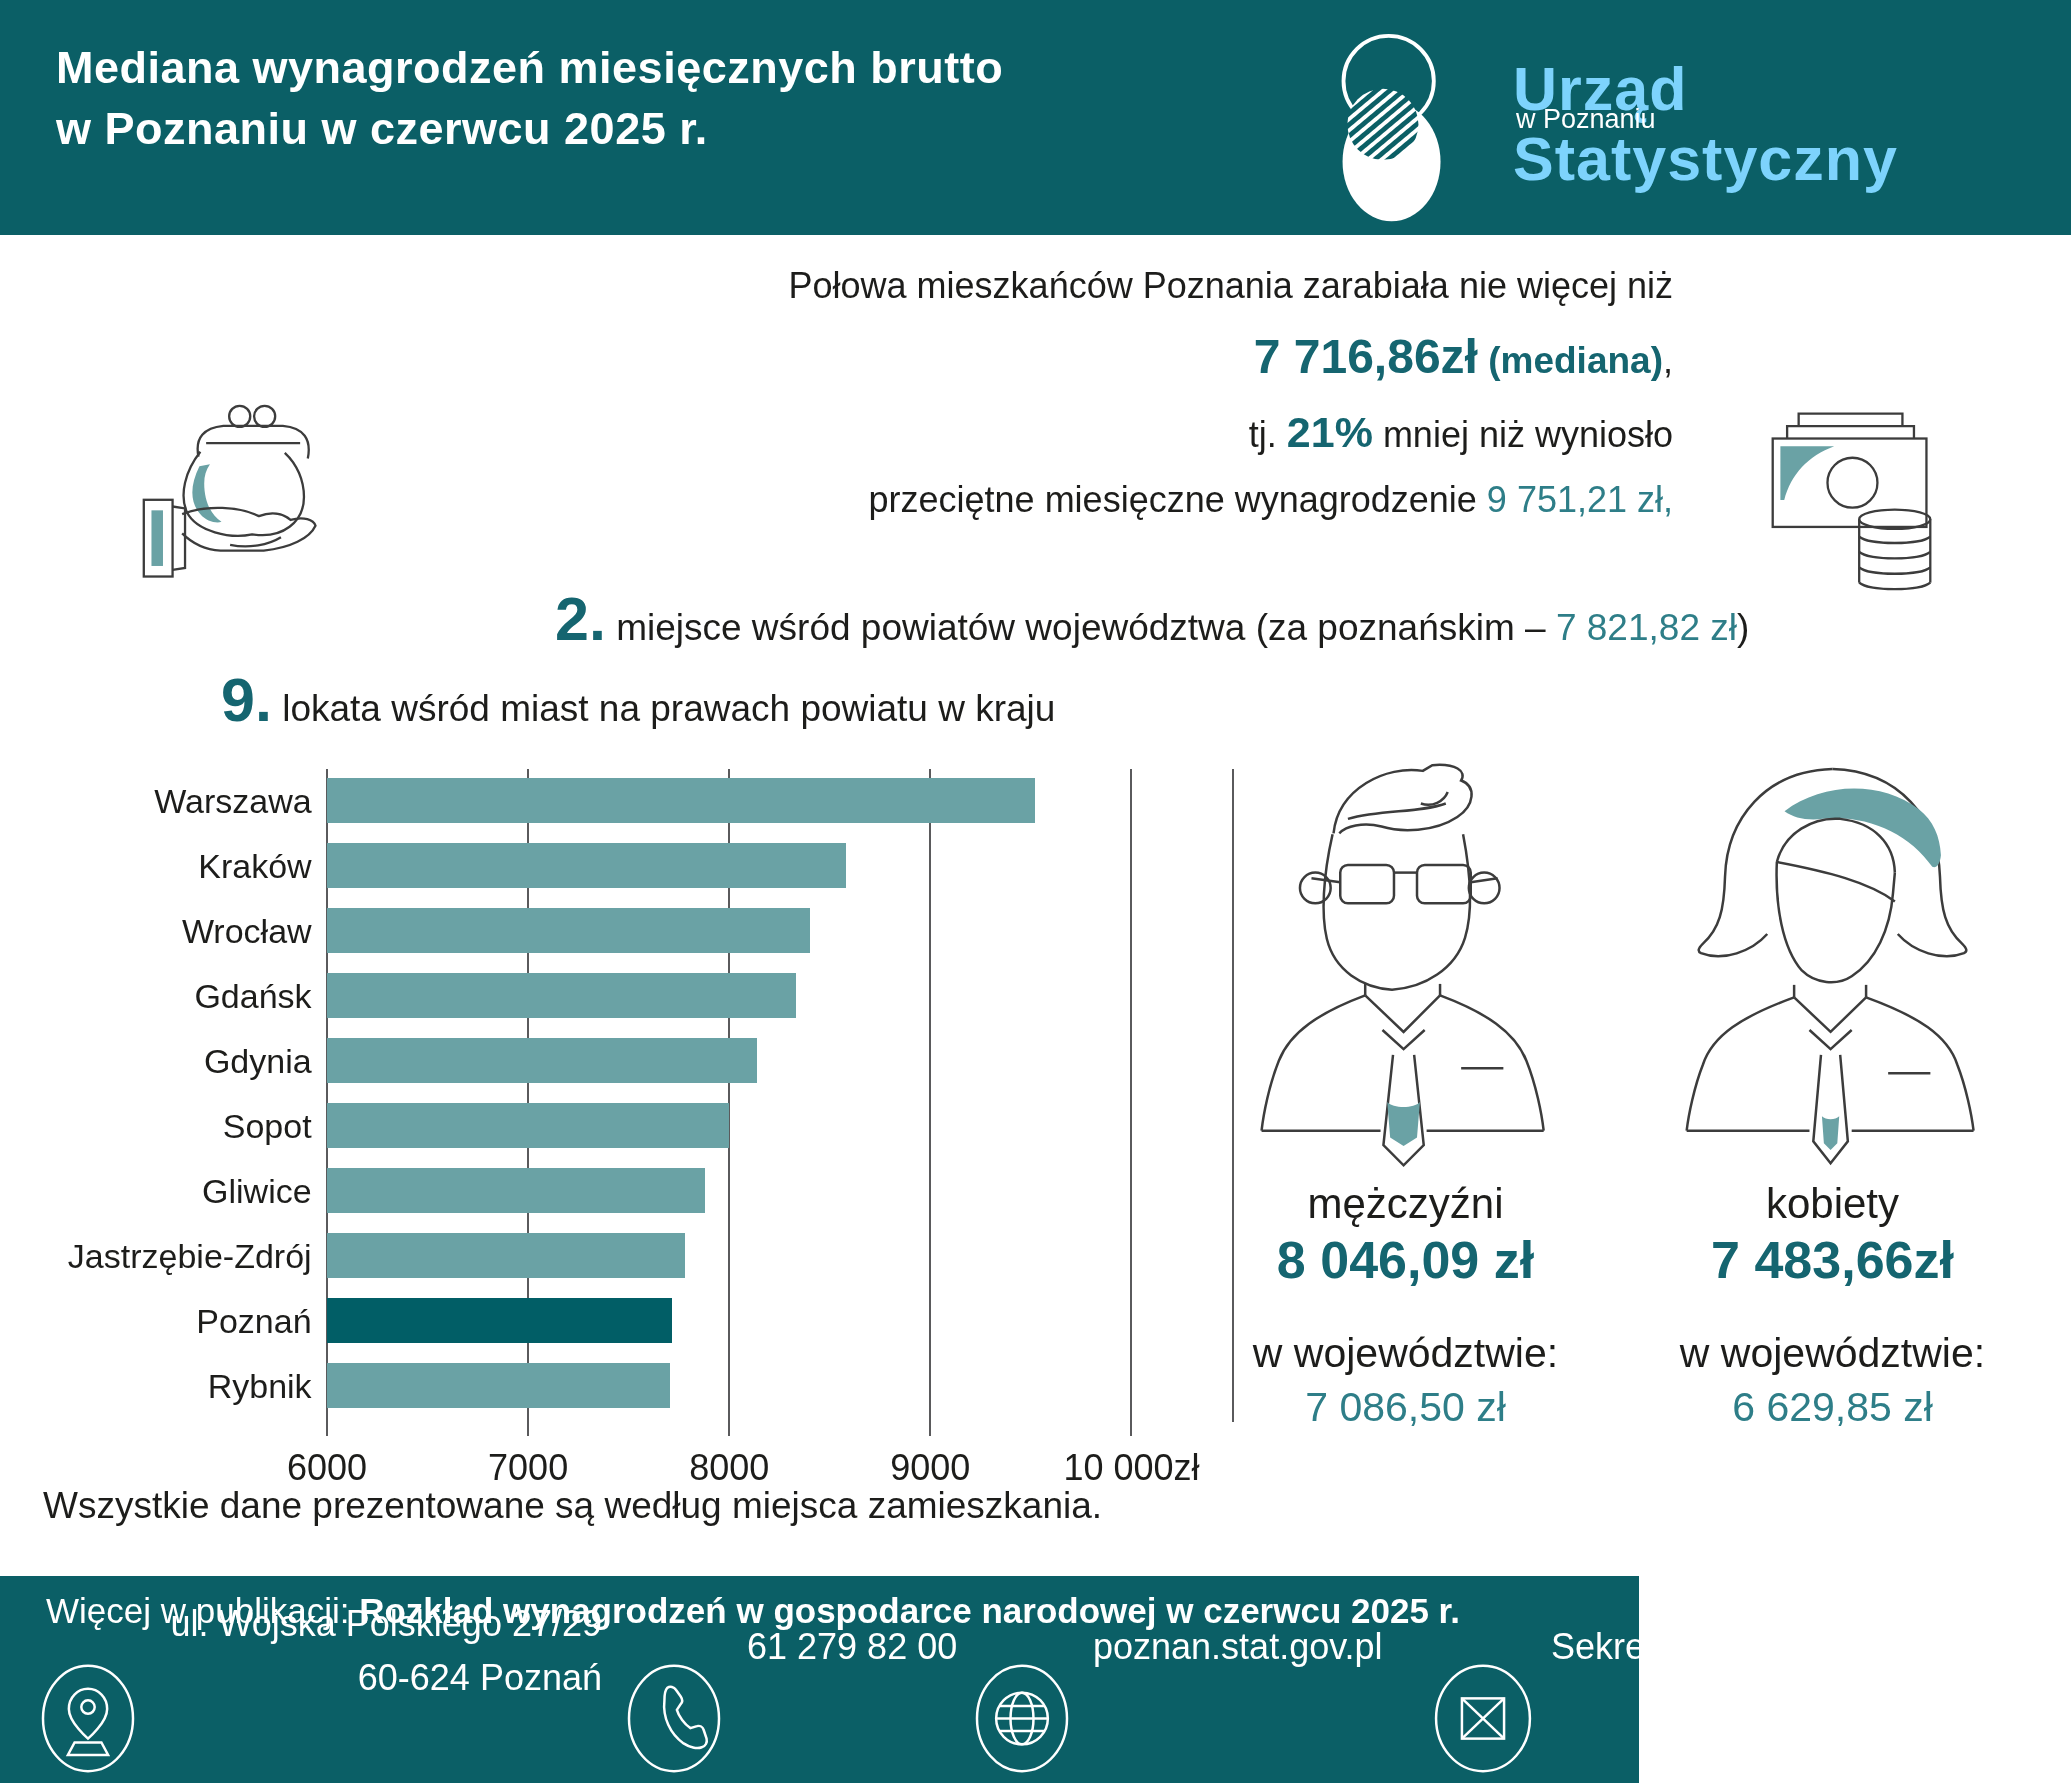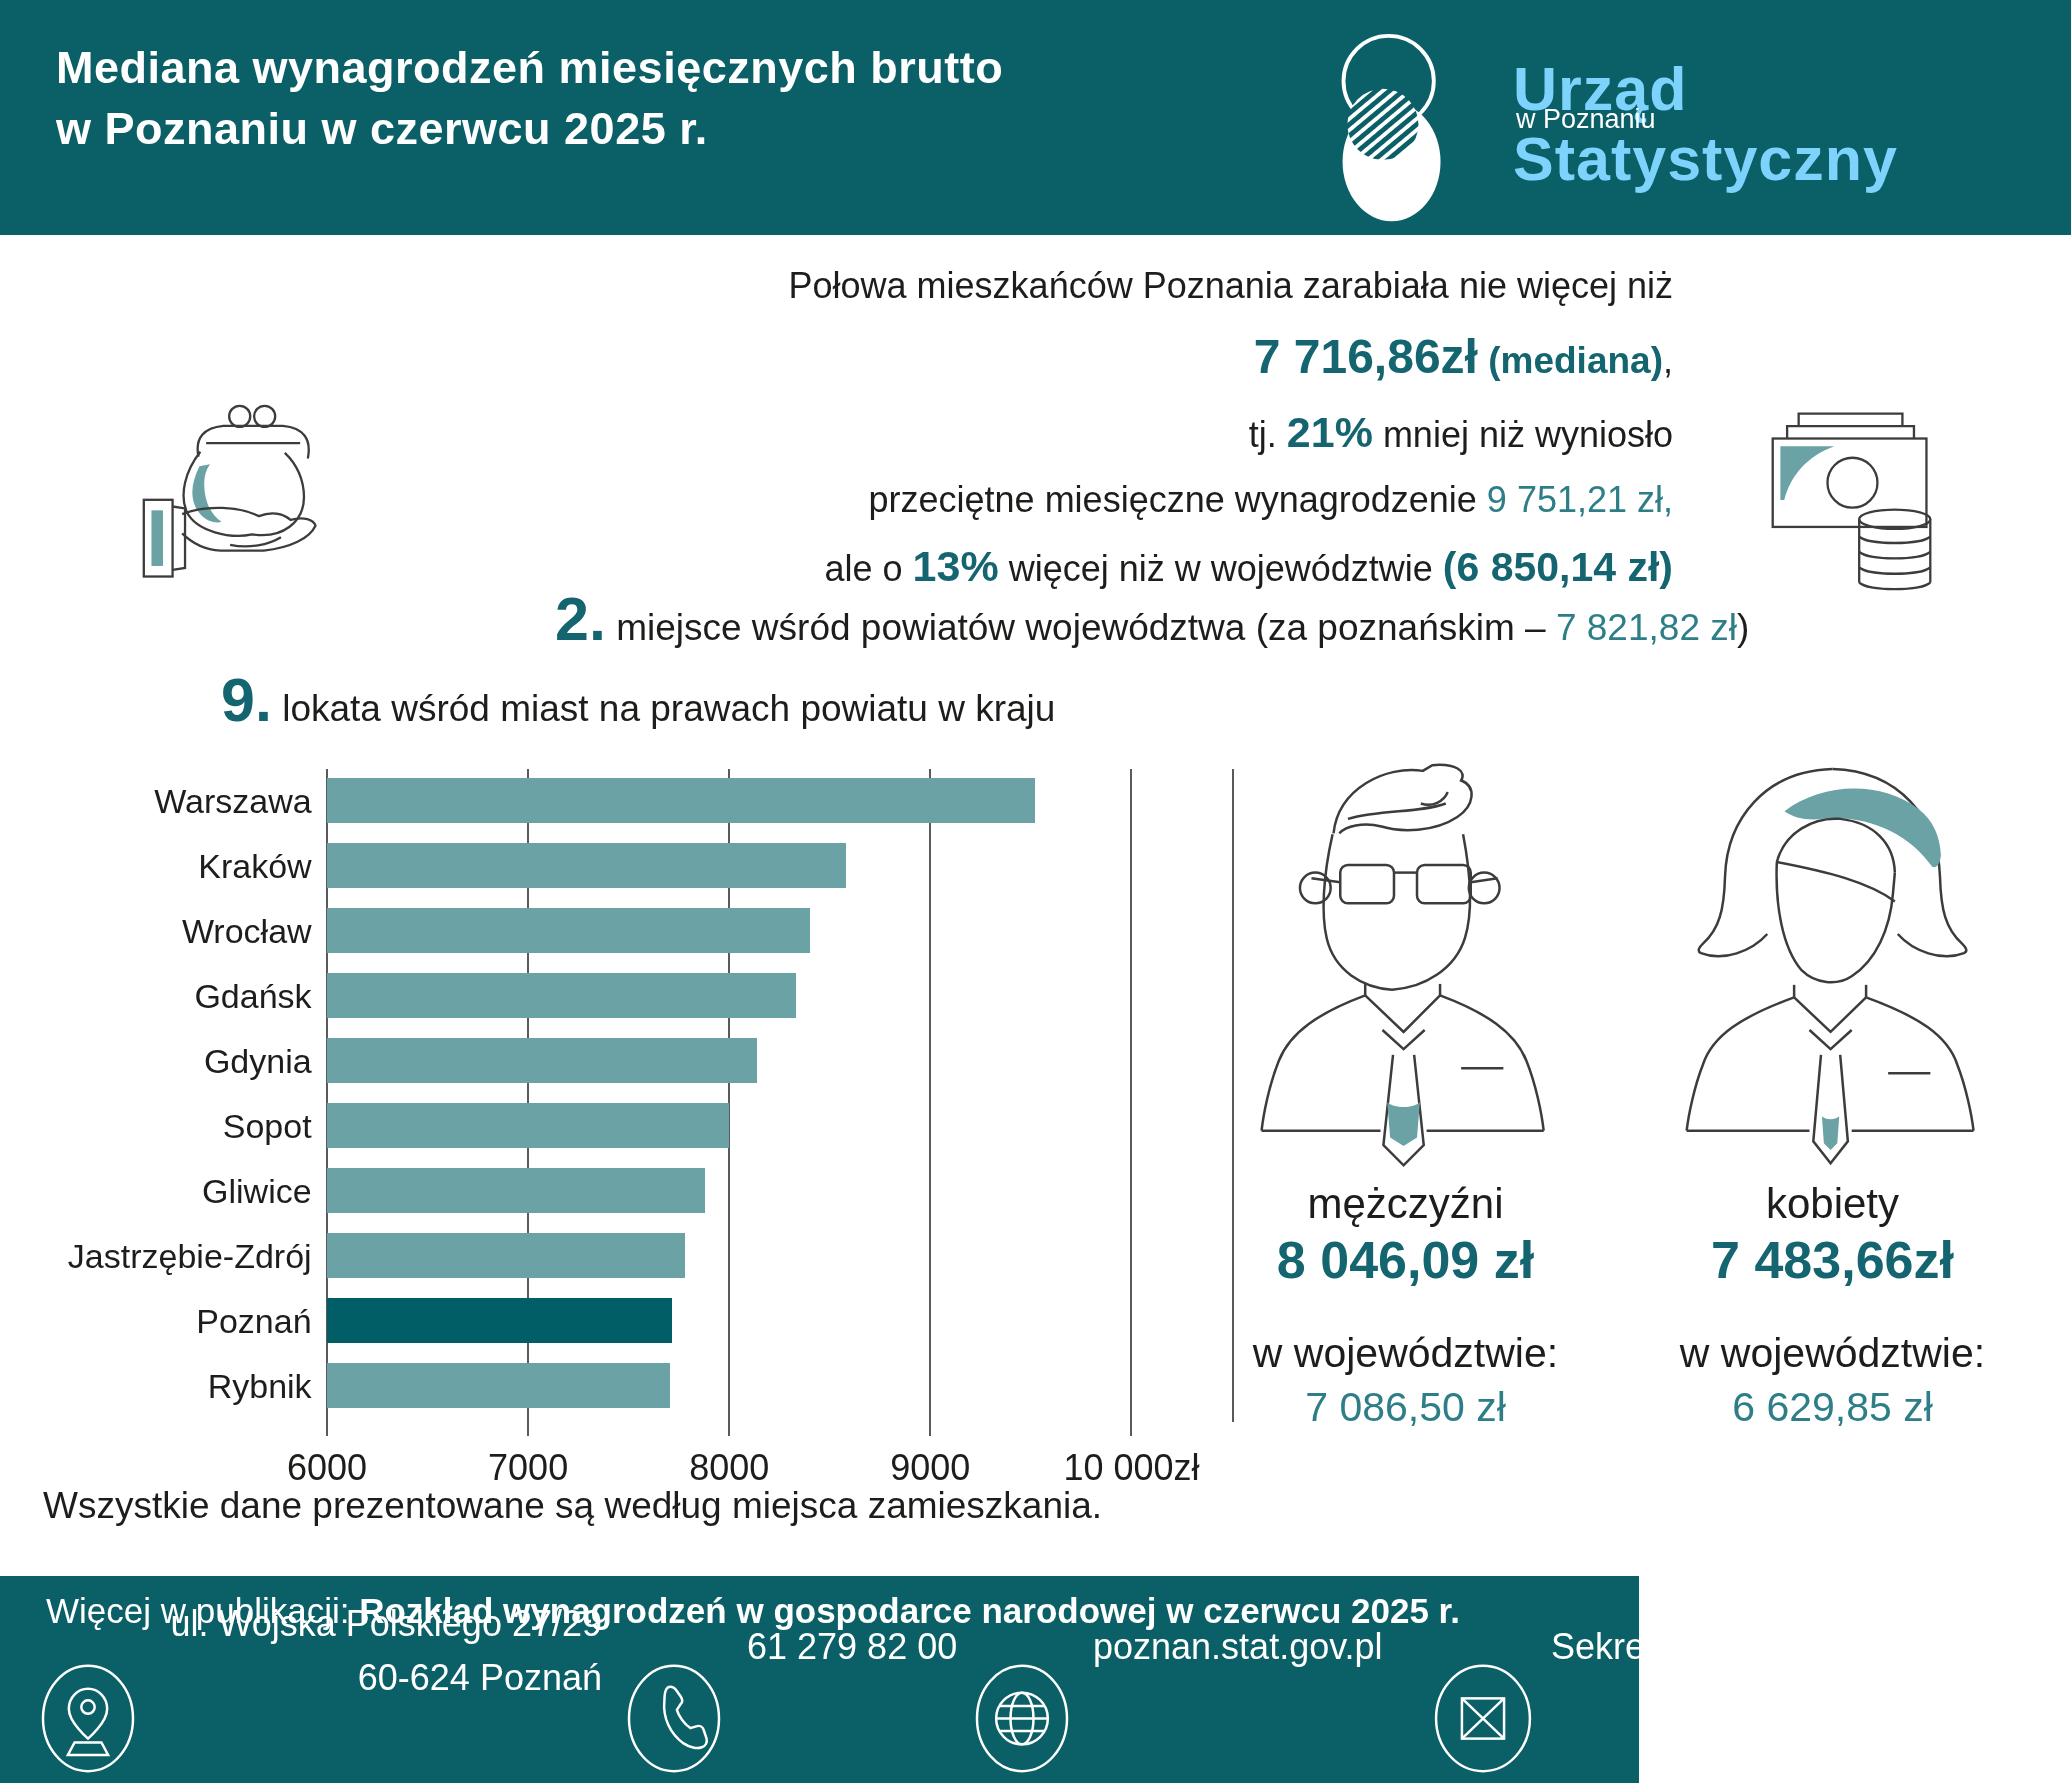--- a/index.html
+++ b/index.html
@@ -88,21 +88,20 @@
     </span>
     <div class="org-name">Urząd Statystyczny</div>
     <div class="org-loc">w Poznaniu</div>
   </div>
 
   <div class="summary">
     <div class="sum-line">Połowa mieszkańców Poznania zarabiała nie więcej niż</div>
     <div class="sum-line"><span class="val-big">7 716,86zł</span><span class="val-note"> (mediana)</span><span>,</span></div>
     <div class="sum-line"><span>tj. </span><span class="pct">21%</span><span> mniej niż wyniosło</span></div>
     <div class="sum-line"><span>przeciętne miesięczne wynagrodzenie </span><span class="val-light">9 751,21 zł,</span></div>
-    <div class="sum-line"><span>ale o </span><span class="pct">13%</span><span> więcej niż w województwie </span><span class="val-bold">(6 850,14 zł)</span></div>
   </div>
 
   <span style="position:absolute;left:139px;top:399px;">
     <svg width="211" height="192" viewBox="0 0 220 200" fill="none" stroke="#3c3c3c" stroke-width="2.4">
       <circle cx="105" cy="18" r="11"></circle>
       <circle cx="131" cy="18" r="11"></circle>
       <path d="M62 60 C58 40 68 30 88 28 L150 28 C172 30 180 42 176 62"></path>
       <path d="M70 46 L168 46"></path>
       <path d="M64 55 C48 75 42 100 50 118 C60 138 95 146 118 141 C150 146 172 128 172 102 C172 85 165 68 152 56"></path>
       <path d="M63 70 C53 90 53 108 64 120 C70 127 80 130 86 128 C74 120 68 105 68 88 C68 80 70 74 74 68 Z" fill="#6aa2a5" stroke="none"></path>

